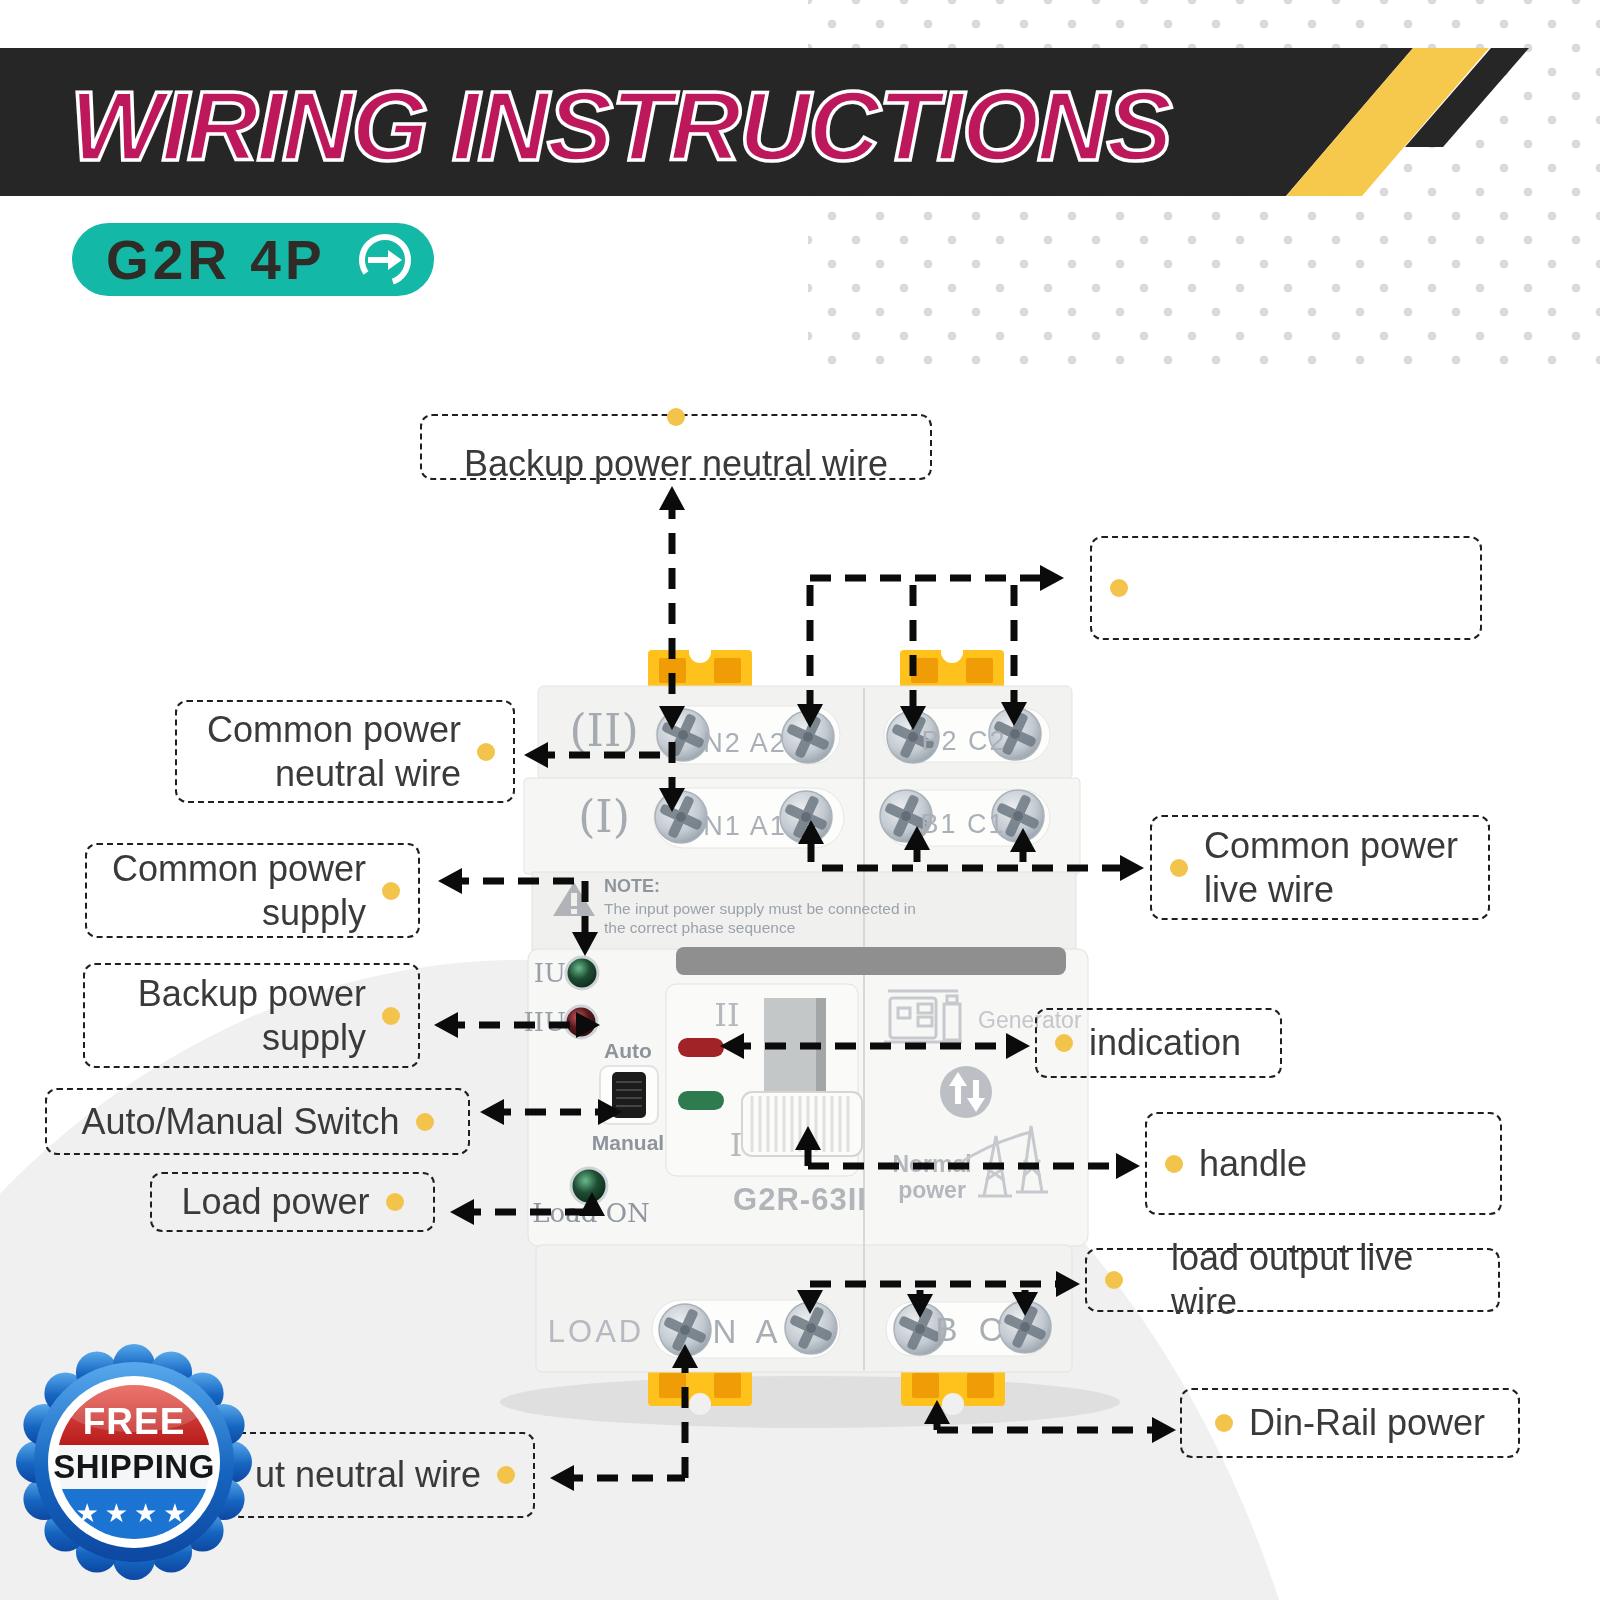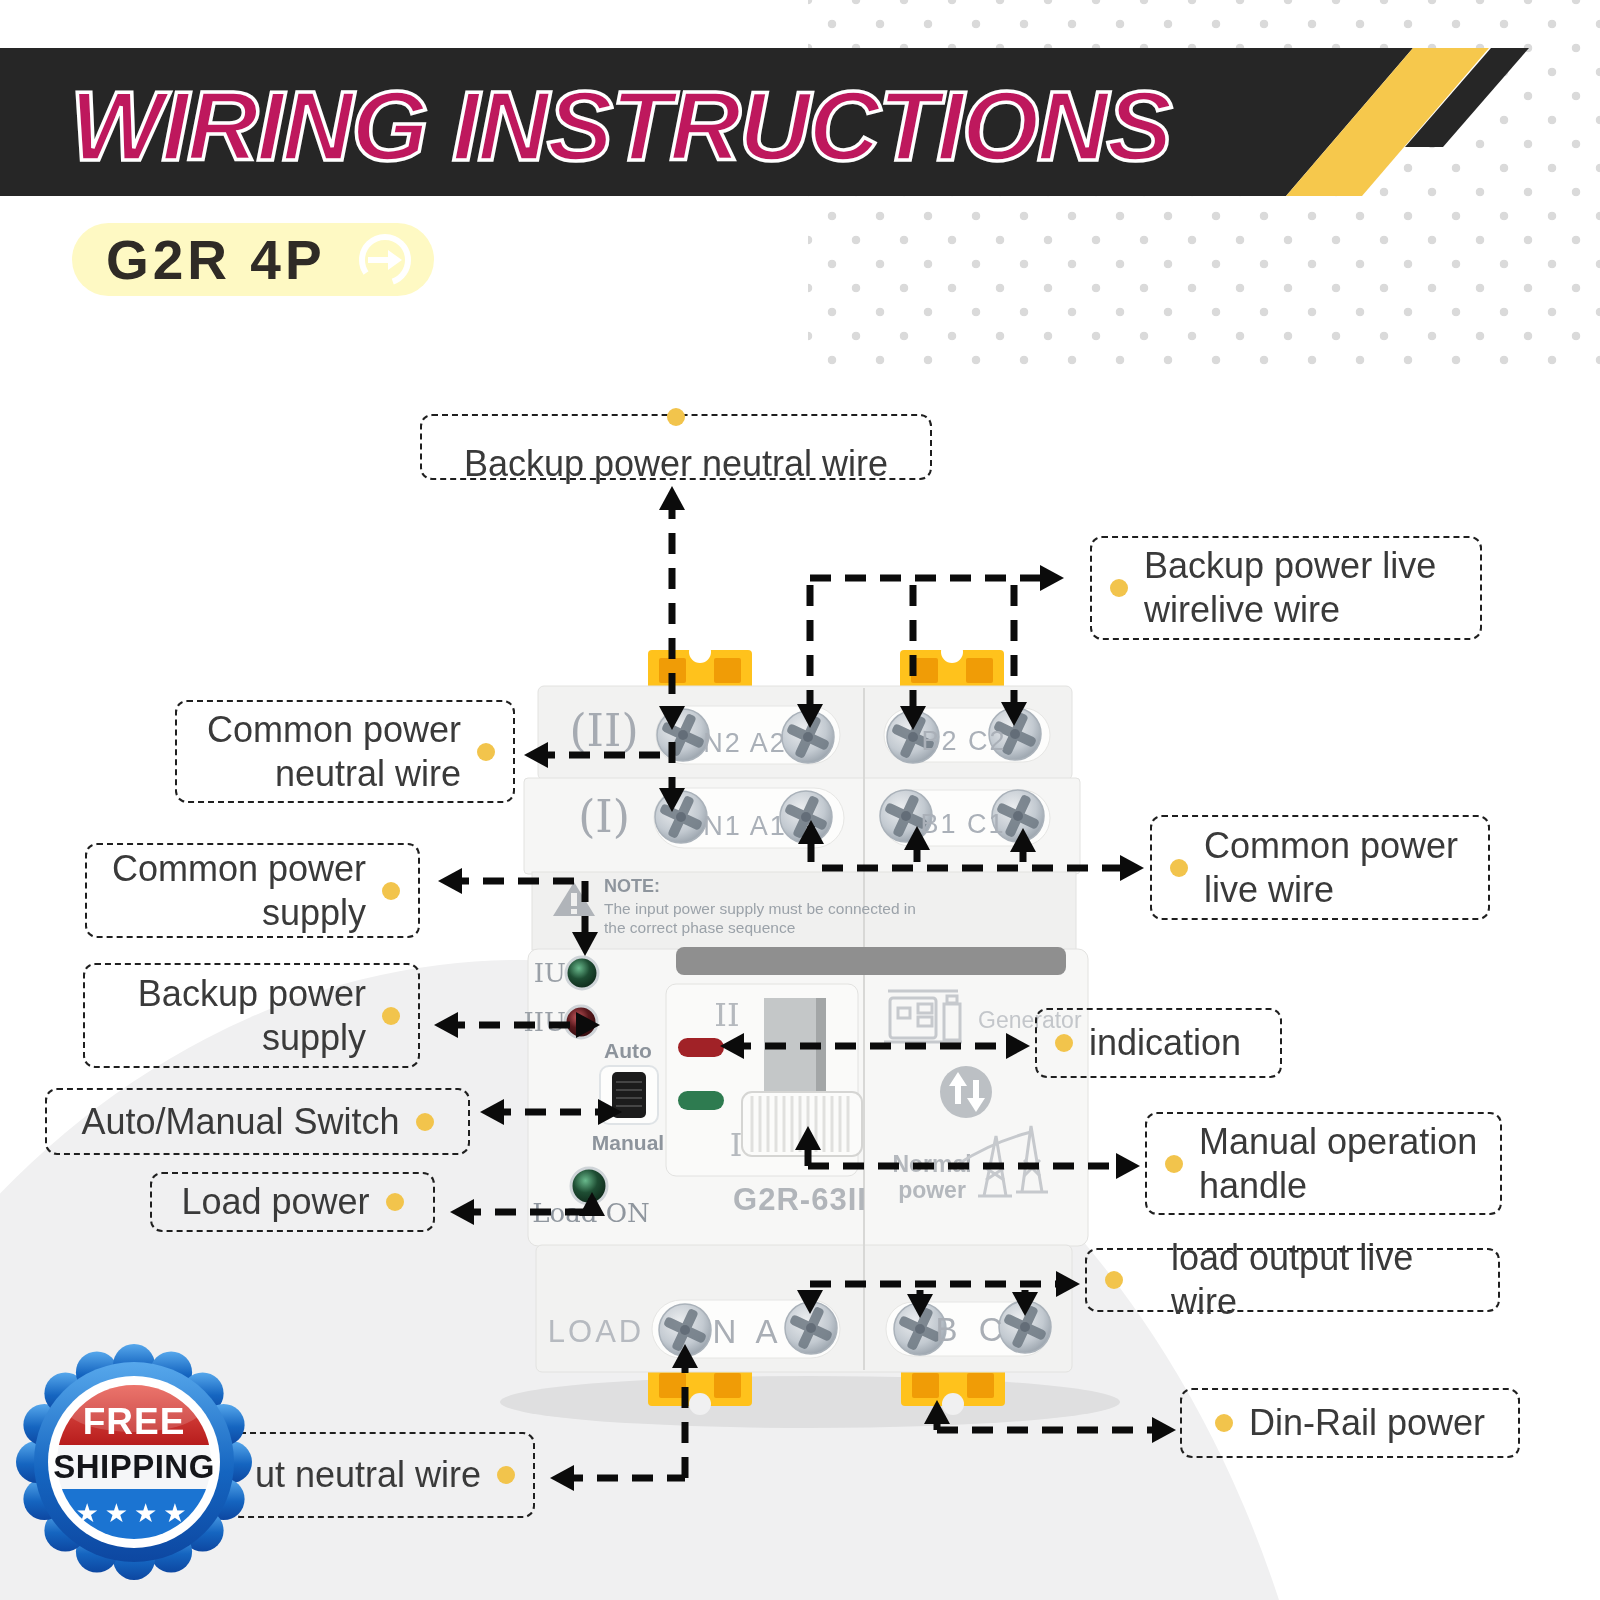--- a/index.html
+++ b/index.html
@@ -11,21 +11,21 @@
   
   .dots{left:808px;top:0;width:792px;height:374px;
     background-image:radial-gradient(circle,#dadada 4px,transparent 4.6px),
                      radial-gradient(circle,#dadada 4px,transparent 4.6px);
     background-size:48px 48px,48px 48px;background-position:0 0,24px 24px;}
   
   .title{left:70px;top:70px;height:112px;display:flex;align-items:center;white-space:nowrap;
     font-style:italic;font-weight:bold;font-size:99px;letter-spacing:-2px;color:#be185d;
     -webkit-text-stroke:3.5px #fff;}
   
-  .pill{left:72px;top:223px;width:362px;height:73px;border-radius:37px;background:#fef9c3;
+  .pill{left:72px;top:223px;width:362px;height:73px;border-radius:37px;background:#14b8a6;
     display:flex;align-items:center;justify-content:space-between;padding:0 20px 0 34px;box-sizing:border-box;}
   .pill-label{font-size:55px;font-weight:bold;color:#2f2b26;letter-spacing:4px;}
   .pill-icon{width:58px;height:58px;display:flex;align-items:center;justify-content:center;}
   
   .co{position:absolute;border:2.5px dashed #1f1f1f;border-radius:12px;color:#3a3a3a;
     display:flex;align-items:center;gap:16px;padding:0 18px;box-sizing:border-box;
     font-size:36px;line-height:1.22;}
   .co .dot{width:18px;height:18px;border-radius:50%;background:#f2c44c;flex:none;}
   .co .t2{display:block;}
   .jc{justify-content:center;}
@@ -305,24 +305,20 @@
   </span>
 </div>
 
 <div class="co jc" style="left:420px;top:414px;width:512px;height:66px;flex-direction:column;">
   <span class="dot"></span>
   <span>Backup power neutral wire</span>
 </div>
 
 <div class="co js" style="left:1090px;top:536px;width:392px;height:104px;">
   <span class="dot"></span>
-  <span>
-      <span class="t2">Backup power live</span>
-      <span class="t2">wirelive wire</span>
-    </span>
 </div>
 
 <div class="co je" style="left:175px;top:700px;width:340px;height:103px;">
   <span>
       <span class="t2">Common power</span>
       <span class="t2">neutral wire</span>
     </span>
   <span class="dot"></span>
 </div>
 
@@ -361,21 +357,20 @@
 </div>
 
 <div class="co js" style="left:1035px;top:1008px;width:247px;height:70px;">
   <span class="dot"></span>
   <span>indication</span>
 </div>
 
 <div class="co js" style="left:1145px;top:1112px;width:357px;height:103px;">
   <span class="dot"></span>
   <span>
-      <span class="t2">Manual operation</span>
       <span class="t2">handle</span>
     </span>
 </div>
 
 <div class="co js" style="left:1085px;top:1248px;width:415px;height:64px;gap:48px;">
   <span class="dot"></span>
   <span>load output live wire</span>
 </div>
 
 <div class="co jc" style="left:1180px;top:1388px;width:340px;height:70px;">

